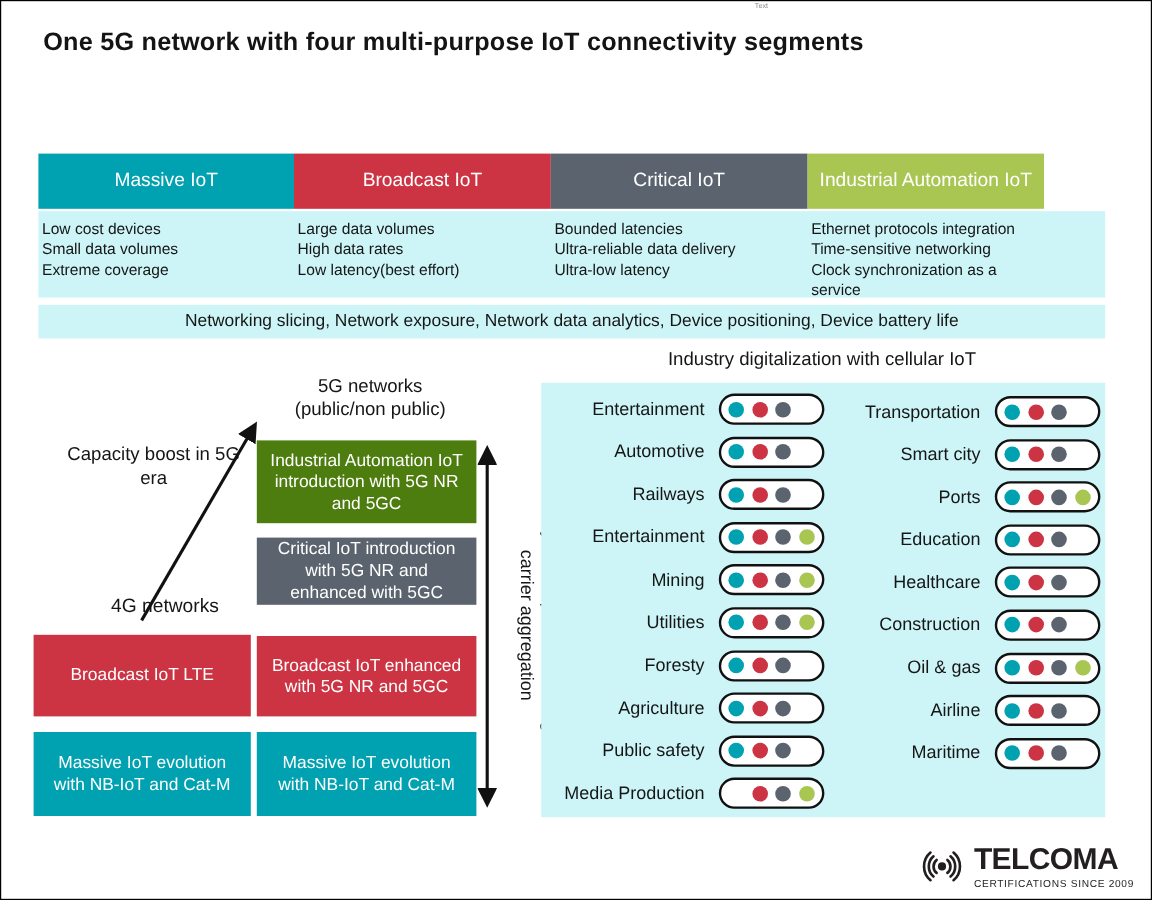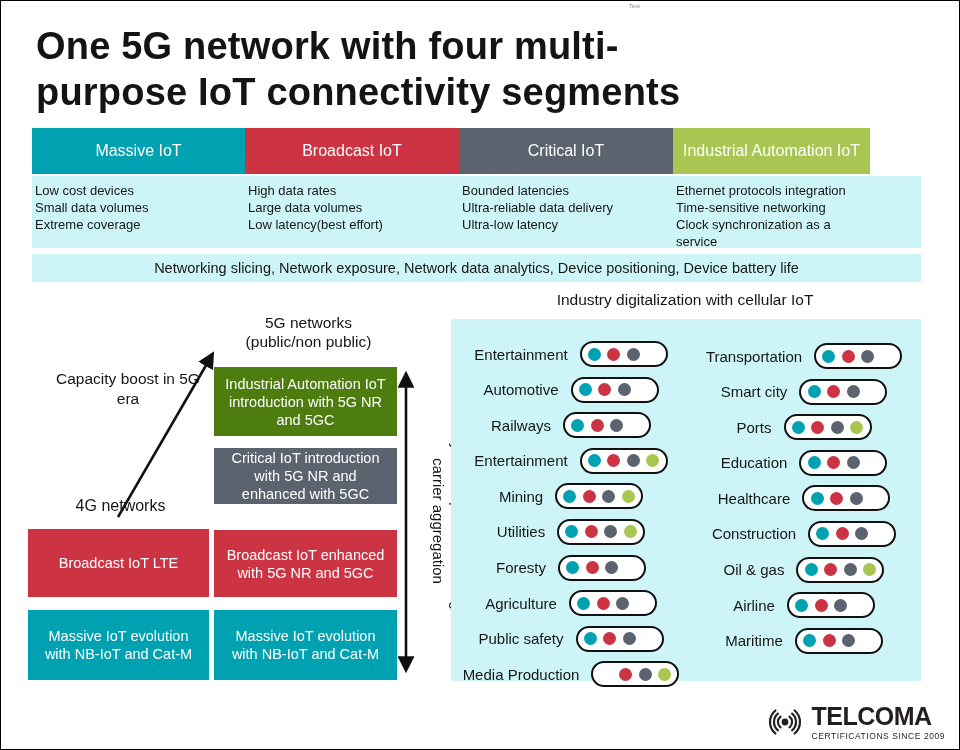--- a/index.html
+++ b/index.html
@@ -5,62 +5,62 @@
   :root{ --cyan:#cdf5f8; --ink:#161616; }
   html,body{ margin:0; padding:0; background:#e8e8e8; }
   .canvas{
     position:relative; width:960px; height:750px; background:#ffffff;
     border:1px solid #000; box-sizing:border-box; overflow:hidden;
     font-family:"Liberation Sans", sans-serif; color:var(--ink);
   }
   .tiny-top{ position:absolute; left:628px; top:2px; font-size:6px; color:#8a8a8a; }
 
   .title{ position:absolute; left:35px; top:22px; width:720px;
-    font-size:38px; font-weight:bold; line-height:1.22; letter-spacing:.2px; color:#141414; }
+    font-size:21px; font-weight:bold; line-height:1.22; letter-spacing:.2px; color:#141414; }
 
   .segments, .features-band{
     position:absolute; left:31px; width:889px;
     display:grid; grid-template-columns:213px 214px 214px 197px; 
   }
   .segments{ top:127px; }
   .seg-bar{ height:46px; display:flex; align-items:center; justify-content:center;
     color:#fff; font-size:16px; }
   .features-band{ top:175px; height:72px; background:var(--cyan); }
   .features{ padding:6px 0 0 3px; font-size:13px; line-height:17px; }
 
   .caps-band{ position:absolute; left:31px; top:253px; width:889px; height:28px;
     background:var(--cyan); display:flex; align-items:center; justify-content:center;
     font-size:14.5px; }
 
   .label-5g{ position:absolute; left:225px; top:312px; width:165px; text-align:center;
     font-size:15.5px; line-height:19px; }
   .label-capacity{ position:absolute; left:52px; top:368px; width:150px; text-align:center;
     font-size:15.5px; line-height:20px; }
-  .label-4g{ position:absolute; left:47px; top:496px; width:145px; text-align:center; font-size:16px; }
+  .label-4g{ position:absolute; left:64px; top:496px; width:145px; text-align:center; font-size:16px; }
 
   .box{ position:absolute; display:flex; align-items:center; justify-content:center;
     text-align:center; color:#fff; font-size:14.5px; line-height:18px;
     padding:4px 7px; box-sizing:border-box; }
   #box-red-left  { left:27px;  top:528px; width:181px; height:68px; }
   #box-teal-left { left:27px;  top:609px; width:181px; height:70px; }
   #box-green     { left:213px; top:366px; width:183px; height:69px; }
   #box-gray      { left:213px; top:447px; width:183px; height:56px; }
   #box-red-right { left:213px; top:529px; width:183px; height:67px; }
   #box-teal-right{ left:213px; top:609px; width:183px; height:70px; }
 
   .diag-arrow{ position:absolute; left:105px; top:338px; }
   .vert-arrow{ position:absolute; left:397px; top:361px; }
   .dss-label{ position:absolute; left:286px; top:500px; width:320px; height:40px;
     transform:rotate(90deg); text-align:center; font-size:15px; line-height:19px; }
 
   .industry-title{ position:absolute; left:448px; top:290px; width:472px;
     text-align:center; font-size:15.5px; }
   .industry-panel{ position:absolute; left:450px; top:318px; width:470px; height:362px;
     background:var(--cyan); }
-  .ind-col{ position:absolute; top:17px; display:flex; flex-direction:column; box-sizing:border-box;align-items:center; }
+  .ind-col{ position:absolute; top:4px; display:flex; flex-direction:column; box-sizing:border-box; }
   .ind-col.left { left:4px;   width:232px; padding-top:5px; }
   .ind-col.right{ left:240px; width:226px; padding-top:7px; }
   .ind-row{ display:flex; align-items:center; height:26px; margin-bottom:9.6px; }
   .ind-label{ flex:1; text-align:right; font-size:15px; padding-right:12px; white-space:nowrap; }
   .pill{ width:88px; height:26px; flex:none; background:#fff; border:2.5px solid #111;
     border-radius:14px; display:flex; align-items:center; box-sizing:border-box; padding:0 3px; }
   .slot{ width:19.5px; display:flex; justify-content:center; }
   .dot{ width:13px; height:13px; border-radius:50%; }
 
   .logo{ position:absolute; right:14px; bottom:8px; display:flex; align-items:center;
@@ -84,22 +84,22 @@
     <div class="seg-bar" style="background: rgb(169, 198, 83);">Industrial Automation IoT</div>
   </div>
 
   <div class="features-band">
     <div class="features">
       <div>Low cost devices</div>
       <div>Small data volumes</div>
       <div>Extreme coverage</div>
     </div>
     <div class="features">
+      <div>Large data volumes</div>
       <div>High data rates</div>
-      <div>Large data volumes</div>
       <div>Low latency(best effort)</div>
     </div>
     <div class="features">
       <div>Bounded latencies</div>
       <div>Ultra-reliable data delivery</div>
       <div>Ultra-low latency</div>
     </div>
     <div class="features">
       <div>Ethernet protocols integration</div>
       <div>Time-sensitive networking</div>

